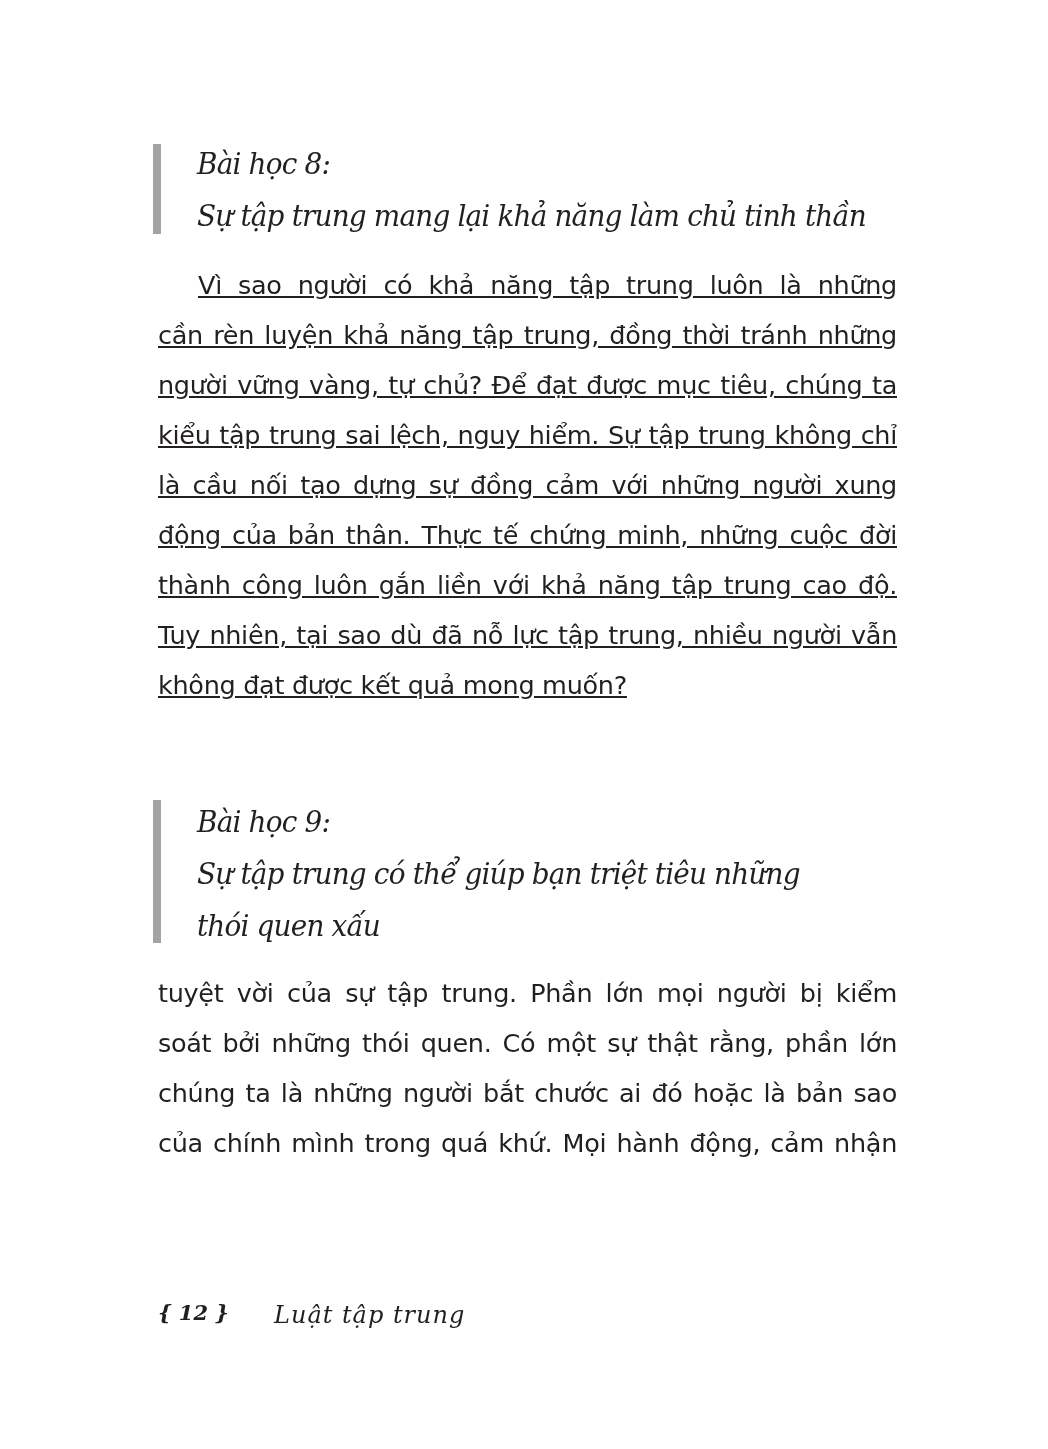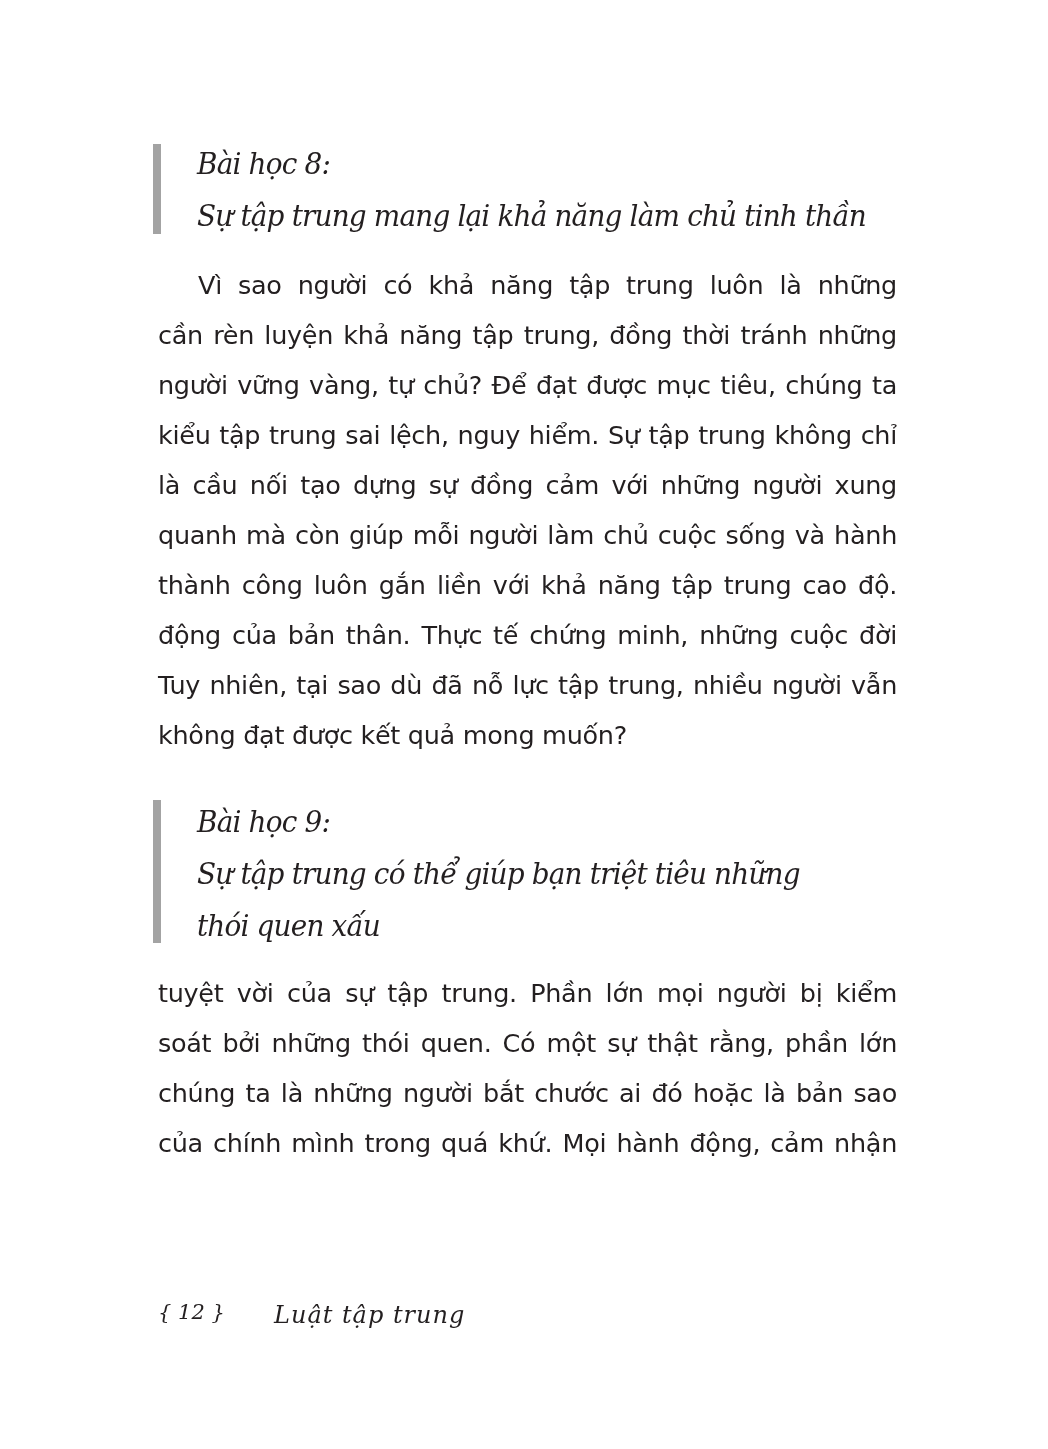--- a/index.html
+++ b/index.html
@@ -26,25 +26,25 @@
     #h9 .heading-text { top: 0px; }
 
     .para {
       position: absolute; left: 158px; width: 739px;
       font-family: "DejaVu Sans", sans-serif; font-size: 25.5px;
       line-height: 50px; color: #231f20; letter-spacing: -0.3px;
     }
     .line { display: block; white-space: nowrap; text-align: justify; text-align-last: justify; height: 50px; }
     .line.last { text-align-last: left; }
     .line.indent { padding-left: 40px; }
-    #p1 { top: 260px; }
+    #p1 { top: 260px; text-decoration: underline; }
     #p2 { top: 968px; }
 
     .footer { position: absolute; left: 158px; top: 1300px; font-family: "DejaVu Serif", serif; font-style: italic; color: #231f20; }
-    .footer-page { position: absolute; left: 0; top: 0; font-size: 21px; font-weight: normal; white-space: nowrap; }
+    .footer-page { position: absolute; left: 0; top: 0; font-size: 21px; font-weight: bold; white-space: nowrap; }
     .footer-title { position: absolute; left: 116px; top: 1px; font-size: 24px; white-space: nowrap; letter-spacing: 1px; }
   </style>
 </head>
 <body>
 
 <div class="page">
 
   <div class="heading-block" id="h8">
     <div class="heading-bar"></div>
     <div class="heading-text">
@@ -52,23 +52,22 @@
       <span class="heading-line">Sự tập trung mang lại khả năng làm chủ tinh thần</span>
     </div>
   </div>
 
   <div class="para" id="p1">
     <span class="line indent">Vì sao người có khả năng tập trung luôn là những</span>
     <span class="line">cần rèn luyện khả năng tập trung, đồng thời tránh những</span>
     <span class="line">người vững vàng, tự chủ? Để đạt được mục tiêu, chúng ta</span>
     <span class="line">kiểu tập trung sai lệch, nguy hiểm. Sự tập trung không chỉ</span>
     <span class="line">là cầu nối tạo dựng sự đồng cảm với những người xung</span>
-    <span class="line">quanh mà còn giúp mỗi người làm chủ cuộc sống và hành</span>
+    <span class="line">động của bản thân. Thực tế chứng minh, những cuộc đời</span>
     <span class="line">thành công luôn gắn liền với khả năng tập trung cao độ.</span>
-    <span class="line">động của bản thân. Thực tế chứng minh, những cuộc đời</span>
     <span class="line">Tuy nhiên, tại sao dù đã nỗ lực tập trung, nhiều người vẫn</span>
     <span class="line last">không đạt được kết quả mong muốn?</span>
   </div>
 
   <div class="heading-block" id="h9">
     <div class="heading-bar"></div>
     <div class="heading-text">
       <span class="heading-line">Bài học 9:</span>
       <span class="heading-line">Sự tập trung có thể giúp bạn triệt tiêu những</span>
       <span class="heading-line">thói quen xấu</span>

